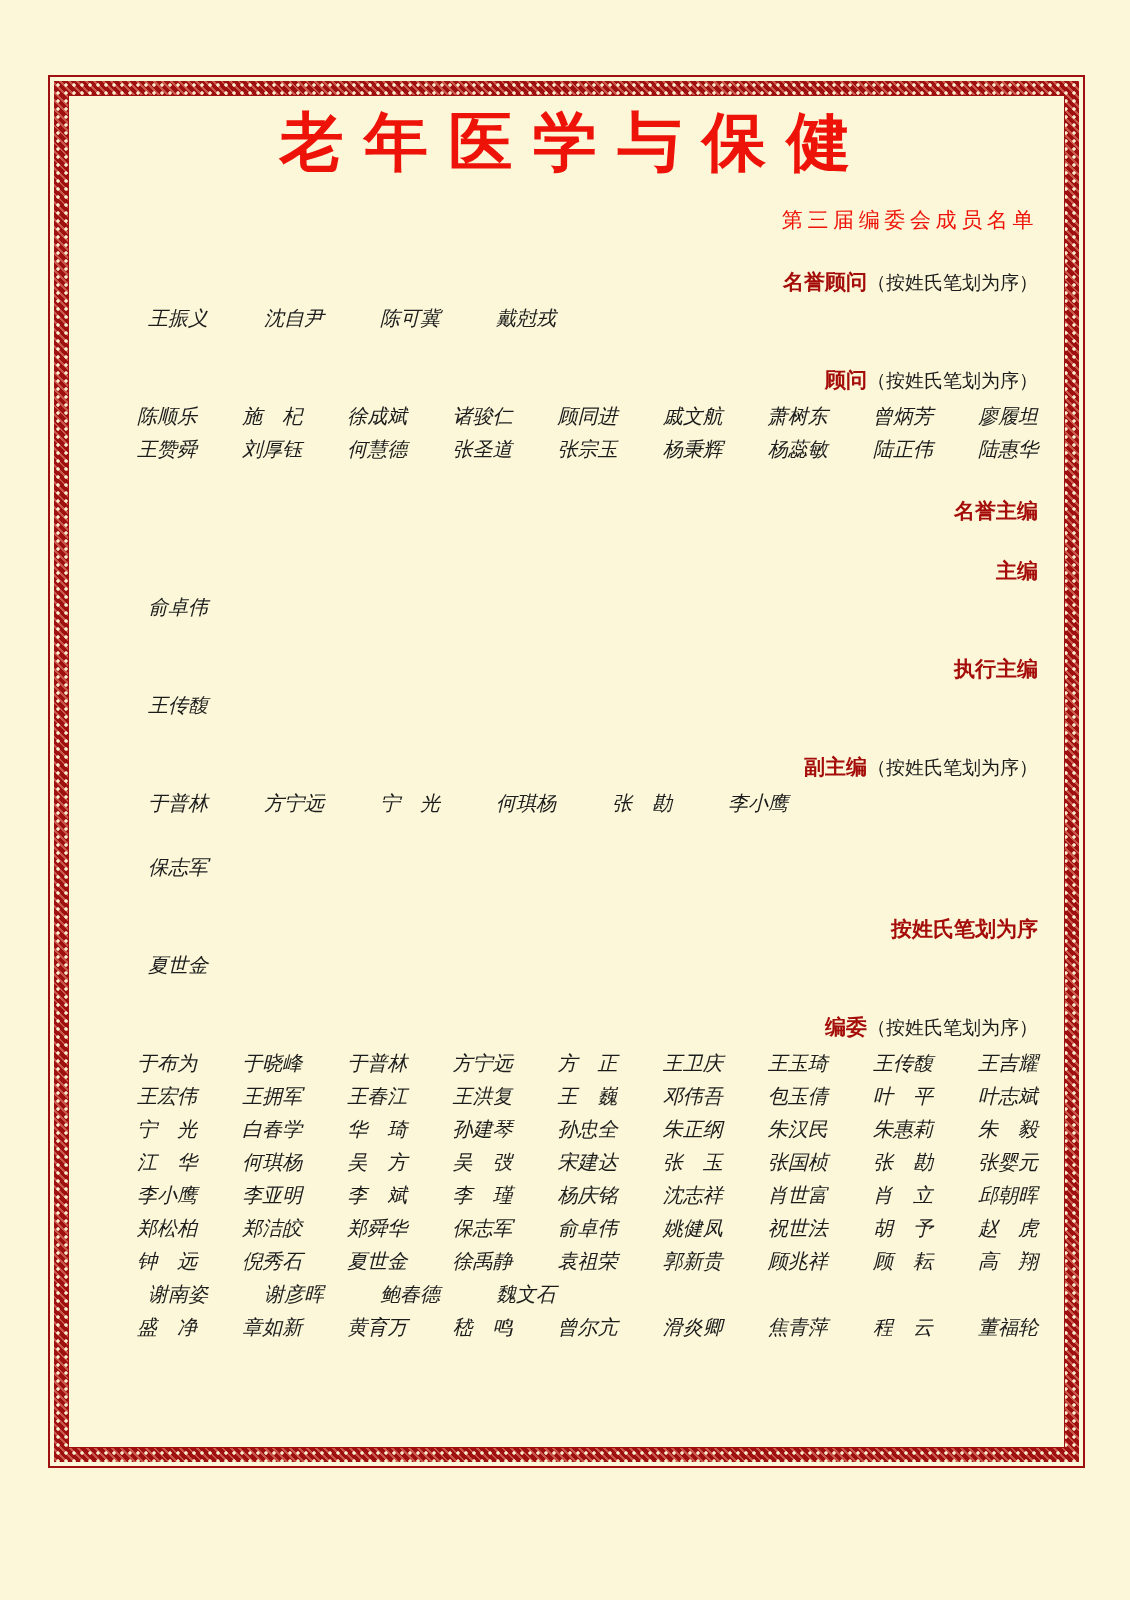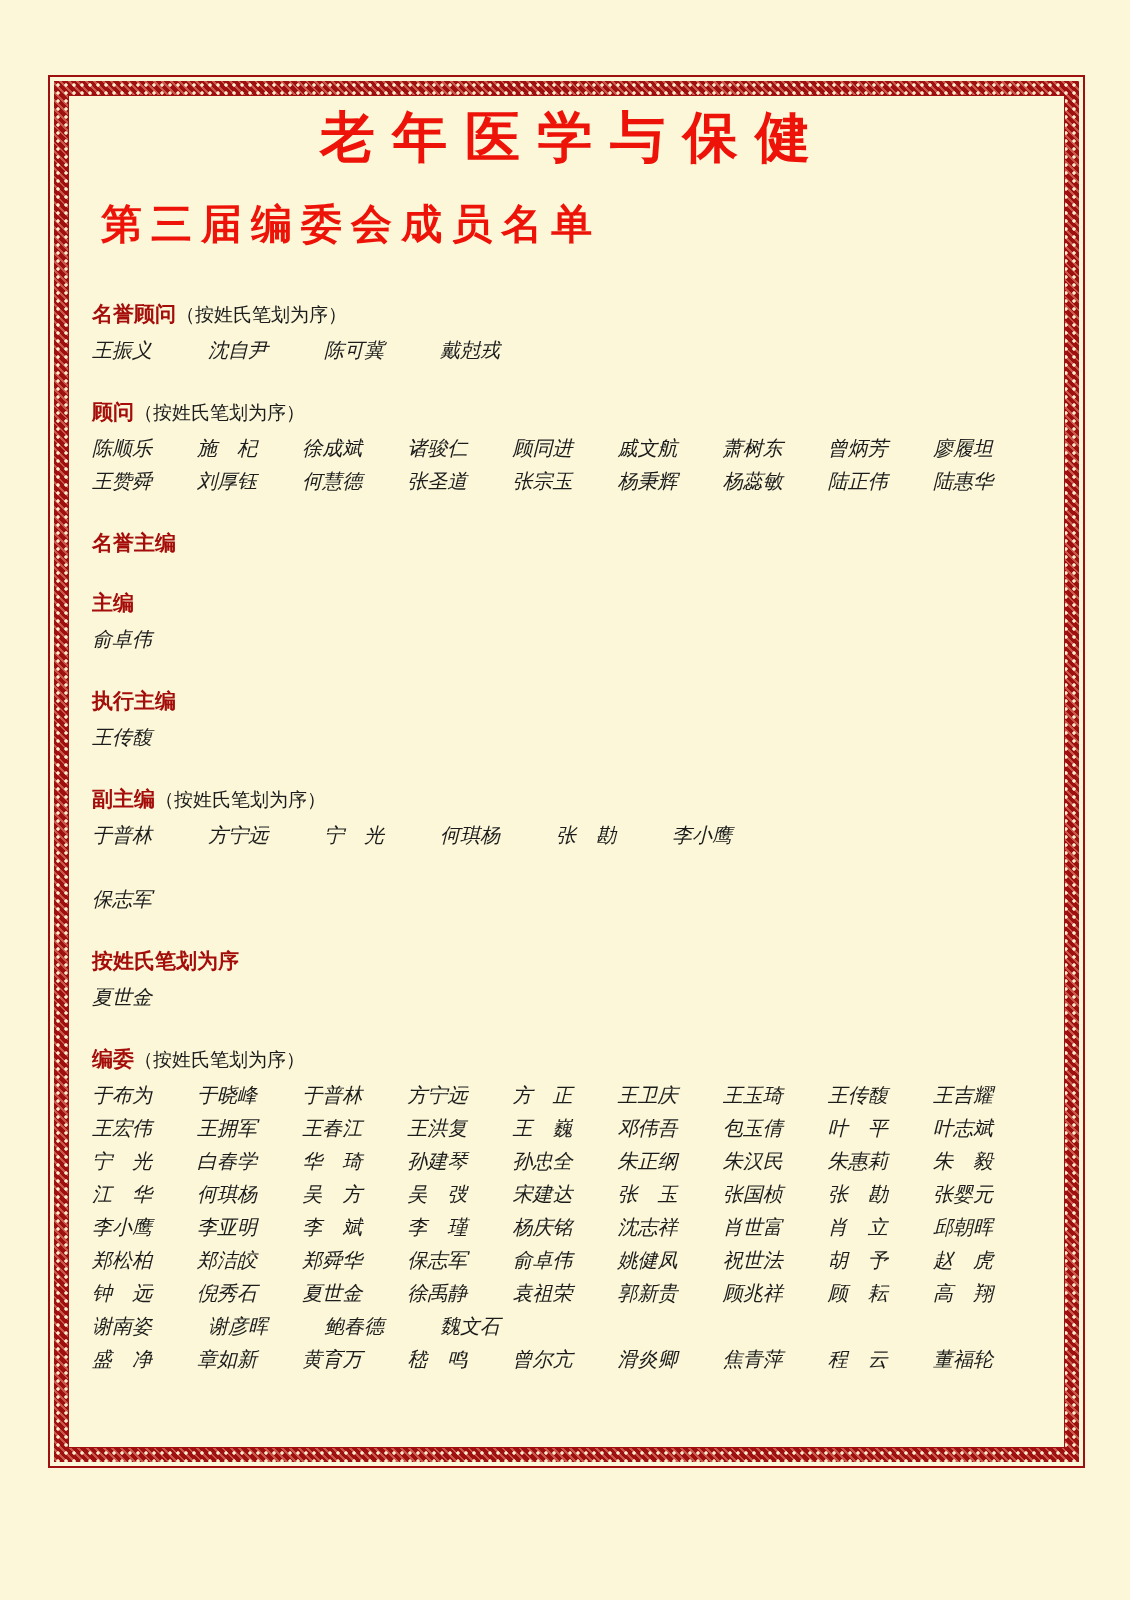--- a/index.html
+++ b/index.html
@@ -39,39 +39,39 @@
     background:var(--page-bg);
     border:1px solid var(--border-red);
   }
   .content{
     position:relative;z-index:2;
     padding:0 92px;
   }
   h1.journal-title{
     margin-top:108px;
     text-align:center;
-    font-size:55px;
+    font-size:64px;
     font-weight:bold;
     color:var(--title-red);
     letter-spacing:0.32em;
     text-indent:0.32em;
     line-height:1.1;
     white-space:nowrap;
   }
   h2.page-subtitle{
     margin-top:28px;
-    text-align:left;
-    font-size:41px;
-    font-weight:bold;
+    text-align:right;
+    font-size:21px;
+    font-weight:normal;
     color:var(--title-red);
     letter-spacing:0.22em;
     text-indent:0.22em;
     white-space:nowrap;
   }
-  .sections{margin-top:48px;}
+  .sections{margin-top:34px;text-align:right;}
   .section{margin-bottom:31px;}
   .sec-head{margin-bottom:5px;line-height:27px;}
   .heading{
     font-size:21px;
     font-weight:bold;
     color:var(--heading-red);
     font-family:"Liberation Sans","DejaVu Sans",sans-serif;
   }
   .note{
     font-size:19px;

